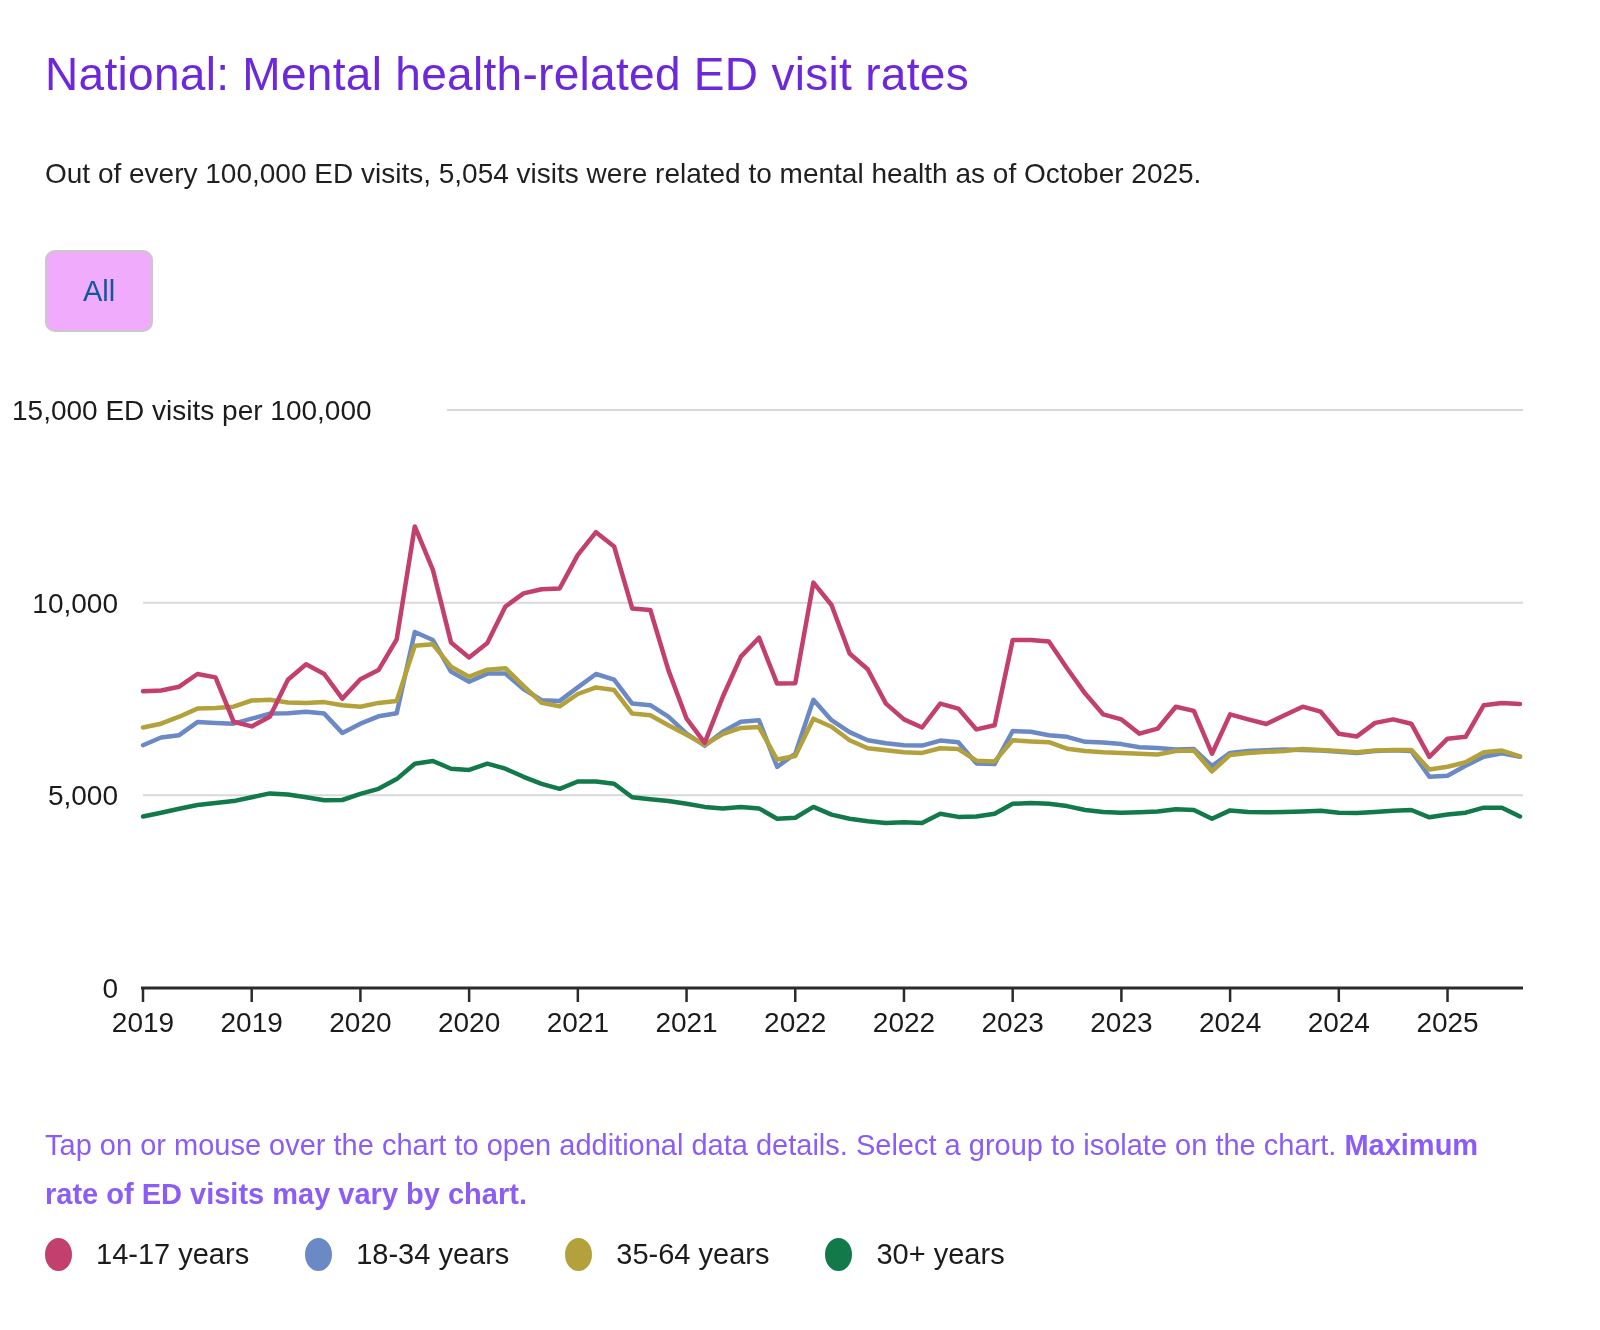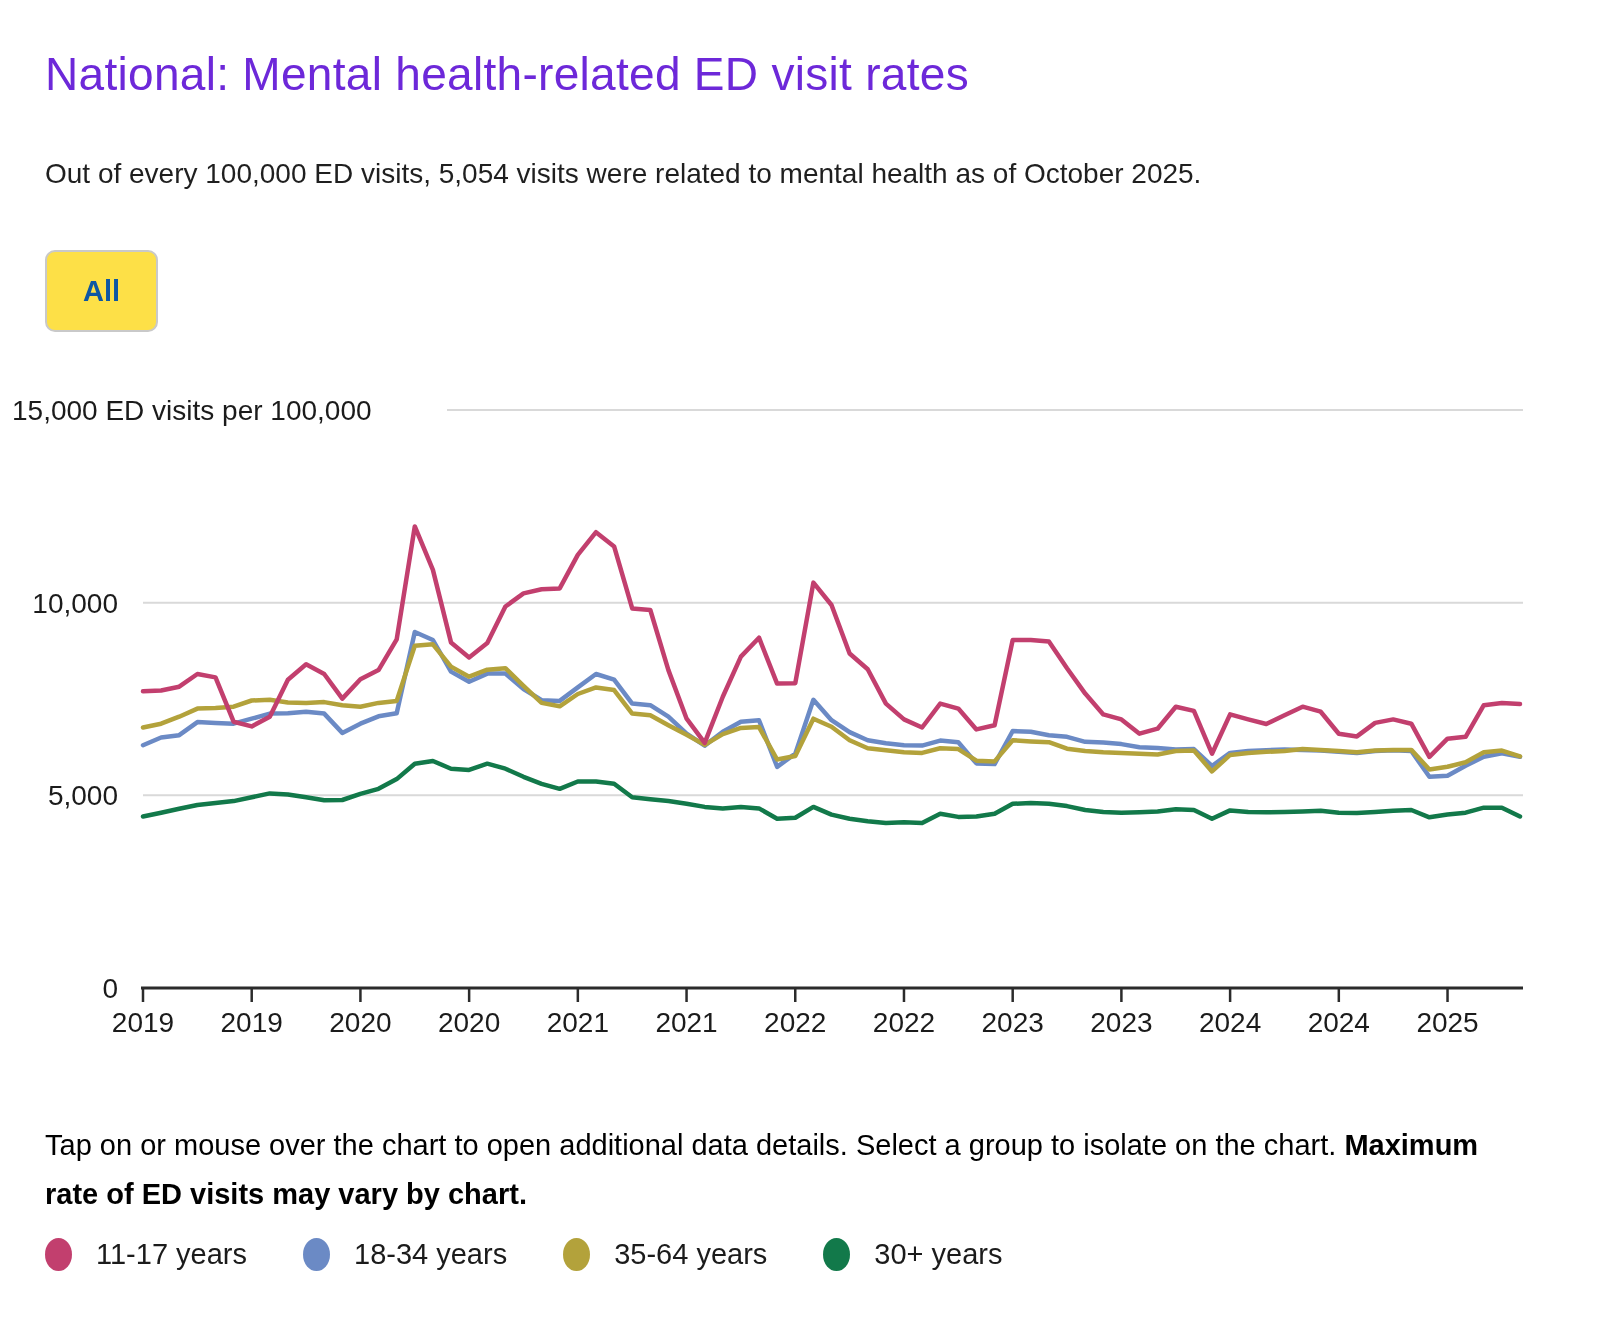--- a/index.html
+++ b/index.html
@@ -14,31 +14,31 @@
     font-size:46px; font-weight:500; letter-spacing:.3px; color:#6d28d9;
   }
   .subtitle {
     position:absolute; left:45px; top:130px;
     font-size:28px; color:#1f1f1f;
   }
   .tabs { position:absolute; left:45px; top:250px; display:flex; }
   .tab {
     height:82px; padding:0 36px; box-sizing:border-box;
     display:flex; align-items:center; justify-content:center;
-    background:#fde047; border:2px solid #c9c9c9; border-radius:10px;
+    background:#f0abfc; border:2px solid #c9c9c9; border-radius:10px;
     font-family:"Liberation Sans", sans-serif;
-    font-size:29px; font-weight:700; color:#0d57a3; cursor:pointer;
+    font-size:29px; font-weight:400; color:#0d57a3; cursor:pointer;
   }
   .tab + .tab { margin-left:-2px; }
   .tab.active { color:#ffffff; font-weight:700; z-index:1; }
   #chart { position:absolute; left:0; top:380px; }
   #chart text { font-family:"Liberation Sans", sans-serif; fill:#1b1b1b; }
   .footnote {
     position:absolute; left:45px; top:1092px; width:1480px;
-    font-size:29px; line-height:49px; color:#000000;
+    font-size:29px; line-height:49px; color:#8b5cf6;
   }
   .footnote .bold { font-weight:700; }
   .legend {
     position:absolute; left:45px; top:1238px;
     display:flex; align-items:center; gap:56px;
   }
   .legend-item { display:flex; align-items:center; gap:24px; font-size:29px; color:#1b1b1b; cursor:pointer; }
   .swatch { width:27px; height:33px; border-radius:50%; flex:0 0 auto; }
 </style>
 </head>
@@ -90,21 +90,21 @@
     <polyline points="143.0,347.5 161.1,343.7 179.2,336.7 197.4,328.6 215.5,327.9 233.6,326.7 251.7,320.5 269.8,319.8 287.9,322.5 306.1,322.9 324.2,322.1 342.3,325.2 360.4,326.7 378.5,322.9 396.7,320.9 414.8,265.8 432.9,264.3 451.0,286.6 469.1,296.7 487.3,289.7 505.4,288.2 523.5,305.9 541.6,322.9 559.7,326.3 577.8,314.0 596.0,307.4 614.1,310.1 632.2,333.6 650.3,335.2 668.4,345.2 686.6,354.8 704.7,364.9 722.8,354.1 740.9,347.9 759.0,347.1 777.1,379.5 795.3,376.0 813.4,338.7 831.5,346.7 849.6,360.2 867.7,368.3 885.9,370.2 904.0,372.2 922.1,372.9 940.2,368.3 958.3,369.1 976.4,380.7 994.6,381.4 1012.7,360.2 1030.8,361.4 1048.9,362.2 1067.0,368.7 1085.2,371.0 1103.3,372.2 1121.4,372.9 1139.5,373.7 1157.6,374.5 1175.8,371.0 1193.9,370.6 1212.0,391.4 1230.1,374.9 1248.2,372.9 1266.3,371.8 1284.5,371.0 1302.6,369.1 1320.7,369.9 1338.8,371.0 1356.9,372.2 1375.1,370.6 1393.2,369.9 1411.3,369.9 1429.4,389.5 1447.5,386.8 1465.6,382.2 1483.8,372.2 1501.9,370.6 1520.0,376.4" fill="none" stroke="#b3a23b" stroke-width="4.5" stroke-linejoin="round" stroke-linecap="round"></polyline>
     <polyline points="143.0,436.5 161.1,432.7 179.2,428.8 197.4,425.0 215.5,423.0 233.6,421.1 251.7,417.3 269.8,413.4 287.9,414.6 306.1,417.3 324.2,420.3 342.3,420.0 360.4,413.8 378.5,408.8 396.7,399.1 414.8,383.7 432.9,381.0 451.0,388.7 469.1,389.9 487.3,383.7 505.4,388.7 523.5,396.8 541.6,403.8 559.7,408.8 577.8,401.5 596.0,401.5 614.1,403.8 632.2,417.3 650.3,419.2 668.4,421.1 686.6,423.8 704.7,426.9 722.8,428.4 740.9,426.9 759.0,428.4 777.1,438.8 795.3,437.7 813.4,426.9 831.5,434.6 849.6,438.8 867.7,441.2 885.9,443.1 904.0,442.3 922.1,443.1 940.2,433.8 958.3,436.9 976.4,436.5 994.6,433.8 1012.7,423.8 1030.8,423.0 1048.9,423.8 1067.0,426.1 1085.2,430.0 1103.3,431.9 1121.4,432.7 1139.5,432.3 1157.6,431.5 1175.8,429.2 1193.9,430.0 1212.0,438.8 1230.1,430.4 1248.2,431.9 1266.3,432.3 1284.5,431.9 1302.6,431.5 1320.7,430.7 1338.8,432.7 1356.9,433.1 1375.1,431.9 1393.2,430.7 1411.3,430.0 1429.4,437.3 1447.5,434.6 1465.6,432.7 1483.8,427.7 1501.9,427.7 1520.0,436.5" fill="none" stroke="#12794a" stroke-width="4.5" stroke-linejoin="round" stroke-linecap="round"></polyline>
     <polyline points="143.0,311.3 161.1,310.5 179.2,306.7 197.4,294.0 215.5,297.4 233.6,341.7 251.7,346.4 269.8,336.7 287.9,299.7 306.1,284.3 324.2,294.0 342.3,318.6 360.4,299.3 378.5,290.1 396.7,259.3 414.8,146.4 432.9,189.9 451.0,262.4 469.1,277.4 487.3,263.1 505.4,226.5 523.5,213.4 541.6,209.2 559.7,208.4 577.8,174.9 596.0,152.2 614.1,166.4 632.2,228.4 650.3,230.0 668.4,290.1 686.6,338.7 704.7,362.9 722.8,316.7 740.9,276.6 759.0,257.7 777.1,303.6 795.3,303.2 813.4,202.6 831.5,225.0 849.6,273.5 867.7,289.3 885.9,323.6 904.0,339.4 922.1,347.5 940.2,323.6 958.3,328.6 976.4,349.4 994.6,345.2 1012.7,260.0 1030.8,260.0 1048.9,261.6 1067.0,288.2 1085.2,313.6 1103.3,334.4 1121.4,339.4 1139.5,353.7 1157.6,348.7 1175.8,326.7 1193.9,330.9 1212.0,373.7 1230.1,334.4 1248.2,339.4 1266.3,344.0 1284.5,335.2 1302.6,326.7 1320.7,331.7 1338.8,353.7 1356.9,356.4 1375.1,342.9 1393.2,339.4 1411.3,343.7 1429.4,376.8 1447.5,358.7 1465.6,356.8 1483.8,325.2 1501.9,322.9 1520.0,324.0" fill="none" stroke="#c23f6e" stroke-width="4.5" stroke-linejoin="round" stroke-linecap="round"></polyline>
   </svg>
 
 <p class="footnote"><span>Tap on or mouse over the chart to open additional data details. Select a group to isolate on the chart. </span><span class="bold">Maximum rate of ED visits may vary by chart.</span></p>
 
 <div class="legend">
     <div class="legend-item">
       <span class="swatch" style="background: rgb(194, 63, 110);"></span>
-      <span>11-17 years</span>
+      <span>14-17 years</span>
     </div>
     <div class="legend-item">
       <span class="swatch" style="background: rgb(107, 138, 197);"></span>
       <span>18-34 years</span>
     </div>
     <div class="legend-item">
       <span class="swatch" style="background: rgb(179, 162, 59);"></span>
       <span>35-64 years</span>
     </div>
     <div class="legend-item">

